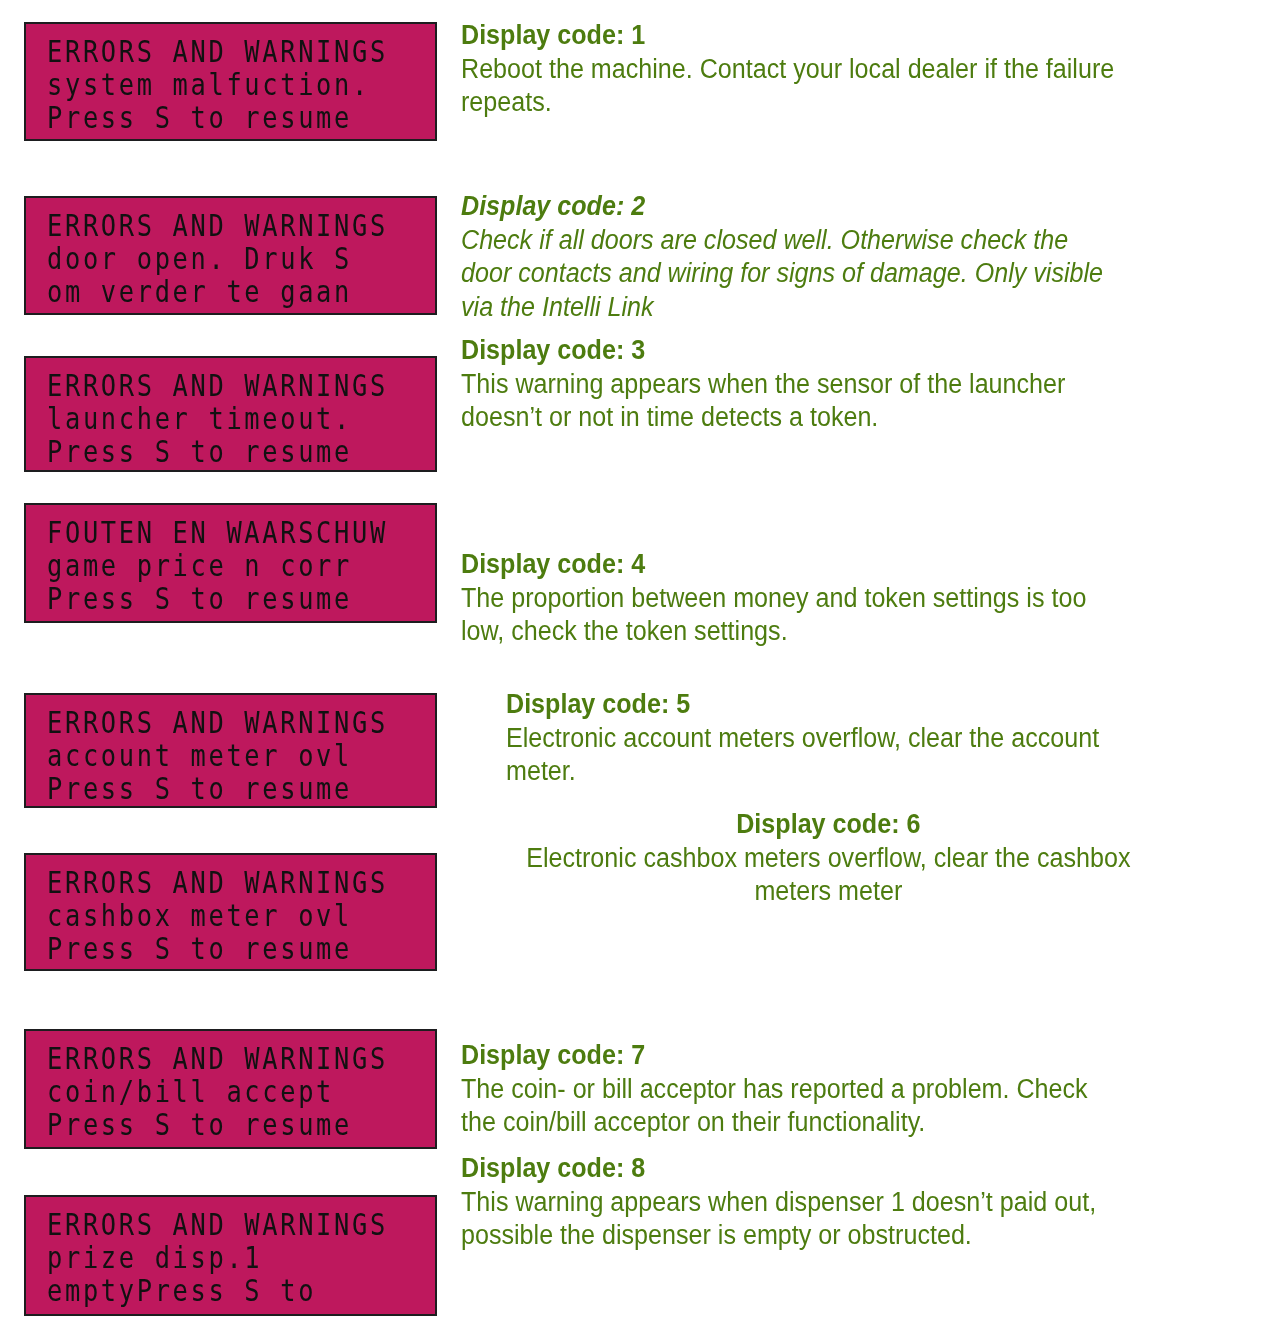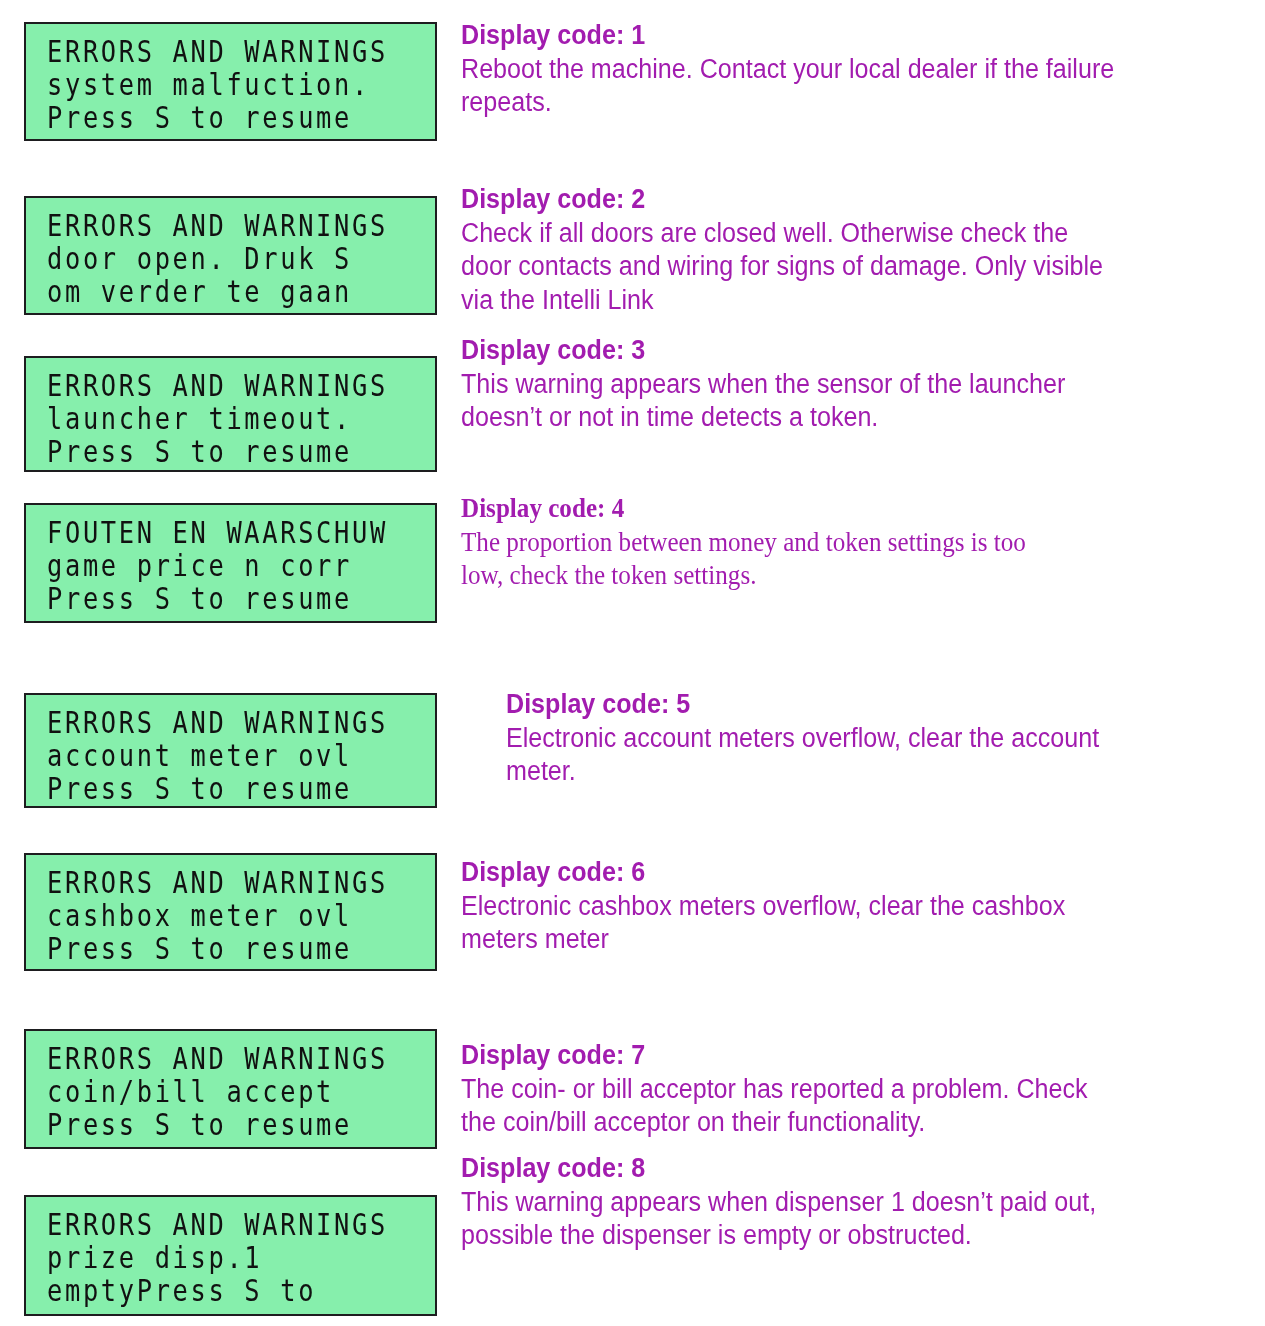--- a/index.html
+++ b/index.html
@@ -15,21 +15,21 @@
     }
     .entry {
       position: absolute;
       left: 0;
       width: 1265px;
     }
     .lcd {
       position: absolute;
       left: 24px;
       width: 409px;
-      background: #86efac;
+      background: #be185d;
       border: 2px solid #1d1d1f;
       box-sizing: content-box;
       text-decoration: underline;
     }
     .lcd-line {
       position: absolute;
       left: 21px;
       font-family: "DejaVu Sans Mono", "Liberation Mono", monospace;
       font-size: 29.5px;
       letter-spacing: 3.1px;
@@ -37,21 +37,21 @@
       white-space: pre;
       line-height: 1;
       transform: scaleX(0.86);
       transform-origin: left center;
     }
     .desc {
       position: absolute;
       left: 461px;
       width: 790px;
       font-family: "Liberation Sans", sans-serif;
-      color: #a21caf;
+      color: #4d7c0f;
     }
     .desc-title {
       font-size: 27px;
       font-weight: bold;
       line-height: 33.5px;
       transform: scaleX(0.93);
       transform-origin: left center;
       white-space: nowrap;
     }
     .desc-line {
@@ -77,21 +77,21 @@
     <div class="desc-line">repeats.</div>
   </div>
 </div>
 
 <div class="entry">
   <div class="lcd" style="top:196px;height:115px;">
     <div class="lcd-line" style="top:14px;">ERRORS AND WARNINGS</div>
     <div class="lcd-line" style="top:47px;">door open. Druk S</div>
     <div class="lcd-line" style="top:80px;">om verder te gaan</div>
   </div>
-  <div class="desc" style="top:183px;">
+  <div class="desc" style="top:190px;font-style:italic;">
     <div class="desc-title">Display code: 2</div>
     <div class="desc-line">Check if all doors are closed well. Otherwise check the</div>
     <div class="desc-line">door contacts and wiring for signs of damage. Only visible</div>
     <div class="desc-line">via the Intelli Link</div>
   </div>
 </div>
 
 <div class="entry">
   <div class="lcd" style="top:356px;height:112px;">
     <div class="lcd-line" style="top:14px;">ERRORS AND WARNINGS</div>
@@ -104,21 +104,21 @@
     <div class="desc-line">doesn’t or not in time detects a token.</div>
   </div>
 </div>
 
 <div class="entry">
   <div class="lcd" style="top:503px;height:116px;">
     <div class="lcd-line" style="top:14px;">FOUTEN EN WAARSCHUW</div>
     <div class="lcd-line" style="top:47px;">game price n corr</div>
     <div class="lcd-line" style="top:80px;">Press S to resume</div>
   </div>
-  <div class="desc" style="top:492px;font-family:Liberation Serif, serif;">
+  <div class="desc" style="top:548px;">
     <div class="desc-title">Display code: 4</div>
     <div class="desc-line">The proportion between money and token settings is too</div>
     <div class="desc-line">low, check the token settings.</div>
   </div>
 </div>
 
 <div class="entry">
   <div class="lcd" style="top:693px;height:111px;">
     <div class="lcd-line" style="top:14px;">ERRORS AND WARNINGS</div>
     <div class="lcd-line" style="top:47px;">account meter ovl</div>
@@ -130,21 +130,21 @@
     <div class="desc-line">meter.</div>
   </div>
 </div>
 
 <div class="entry">
   <div class="lcd" style="top:853px;height:114px;">
     <div class="lcd-line" style="top:14px;">ERRORS AND WARNINGS</div>
     <div class="lcd-line" style="top:47px;">cashbox meter ovl</div>
     <div class="lcd-line" style="top:80px;">Press S to resume</div>
   </div>
-  <div class="desc" style="top:856px;">
+  <div class="desc" style="top:808px;text-align:center;">
     <div class="desc-title">Display code: 6</div>
     <div class="desc-line">Electronic cashbox meters overflow, clear the cashbox</div>
     <div class="desc-line">meters meter</div>
   </div>
 </div>
 
 <div class="entry">
   <div class="lcd" style="top:1029px;height:116px;">
     <div class="lcd-line" style="top:14px;">ERRORS AND WARNINGS</div>
     <div class="lcd-line" style="top:47px;">coin/bill accept</div>

